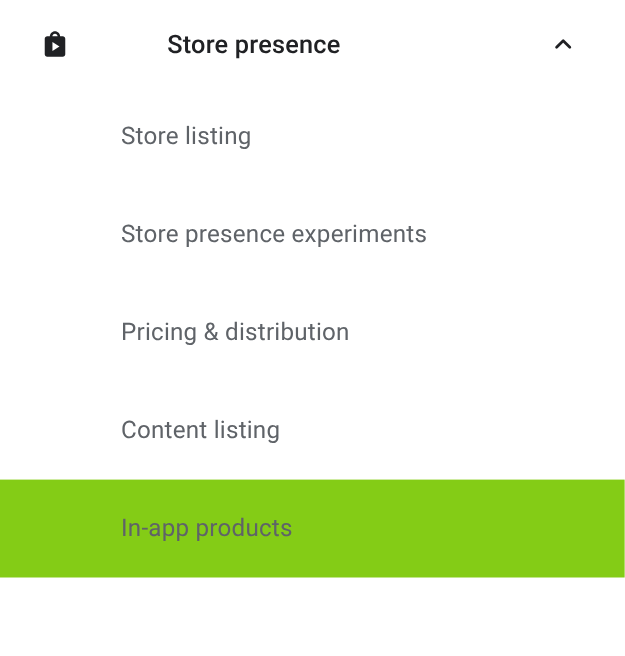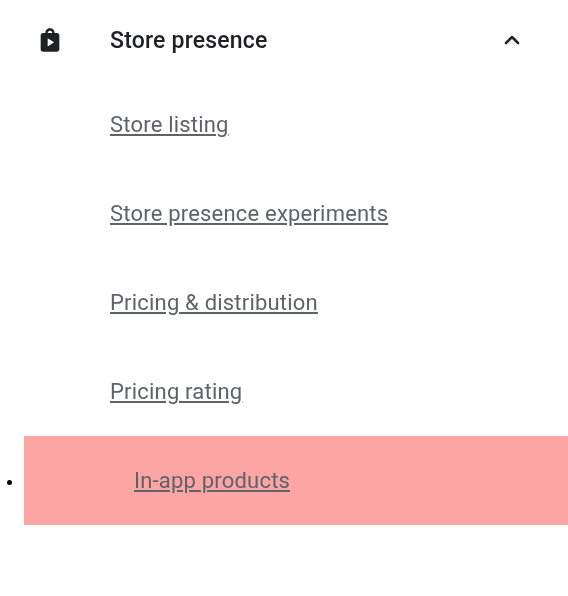--- a/index.html
+++ b/index.html
@@ -14,20 +14,21 @@
       background: #ffffff;
     }
     .menu-section {
       width: 100%;
     }
     .menu-header {
       display: flex;
       align-items: center;
       padding: 26px 44px 26px 36px;
       cursor: pointer;
+      gap: 42px;
     }
     .store-icon {
       width: 28px;
       height: 28px;
       margin-right: 46px;
       flex-shrink: 0;
     }
     .header-title {
       flex: 1;
       font-size: 23px;
@@ -41,29 +42,27 @@
       flex-shrink: 0;
     }
     .menu-items {
       width: 100%;
     }
     .menu-item {
       padding: 32px 32px 32px 110px;
       cursor: pointer;
     }
     .menu-item.selected {
-      background-color: #fca5a5;
-      margin-left: 24px;
+      background-color: #84cc16;
     }
     .menu-item-label {
       font-size: 22px;
       font-weight: 400;
       color: #5f6368;
       letter-spacing: 0.2px;
-      text-decoration: underline;
     }
   </style>
 </head>
 <body>
 
 <nav class="menu-section">
   <div class="menu-header">
     <span class="store-icon">
       <svg viewBox="0 0 24 24" width="28" height="28">
         <path fill="#202124" d="M18 6h-2c0-2.21-1.79-4-4-4S8 3.79 8 6H6c-1.1 0-2 .9-2 2v12c0 1.1.9 2 2 2h12c1.1 0 2-.9 2-2V8c0-1.1-.9-2-2-2zm-6-2c1.1 0 2 .9 2 2h-4c0-1.1.9-2 2-2z"></path>
@@ -81,19 +80,19 @@
     <li class="menu-item">
       <span class="menu-item-label">Store listing</span>
     </li>
     <li class="menu-item">
       <span class="menu-item-label">Store presence experiments</span>
     </li>
     <li class="menu-item">
       <span class="menu-item-label">Pricing &amp; distribution</span>
     </li>
     <li class="menu-item">
-      <span class="menu-item-label">Pricing rating</span>
+      <span class="menu-item-label">Content listing</span>
     </li>
     <li class="menu-item selected">
       <span class="menu-item-label">In-app products</span>
     </li>
   </ul>
 </nav>
 
 </body></html>

